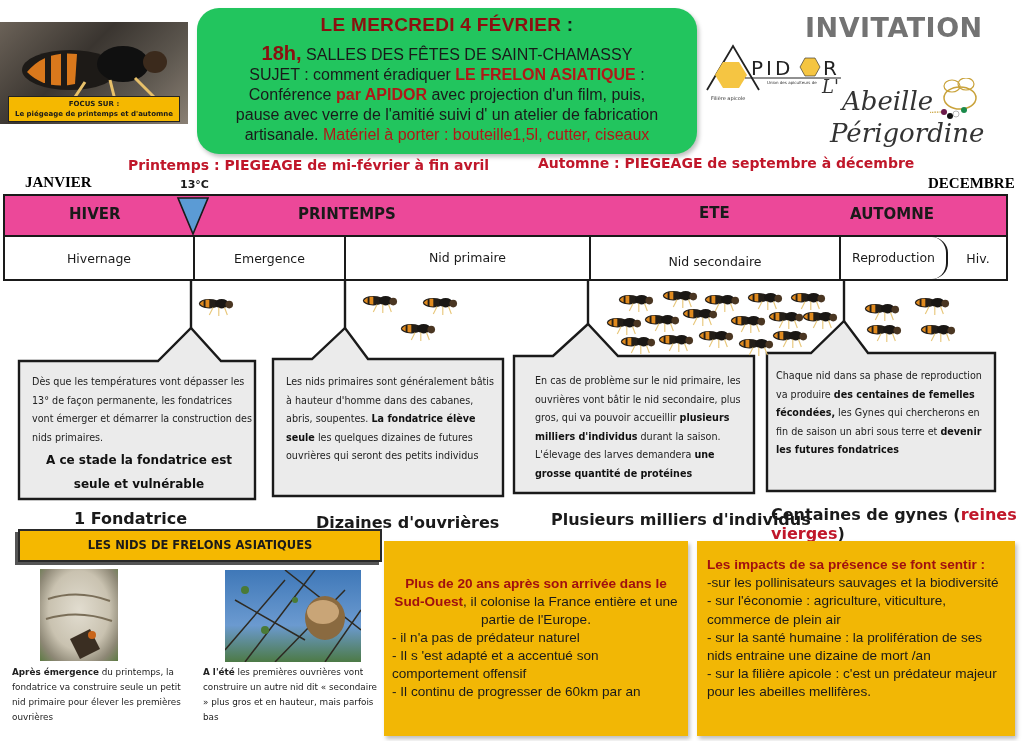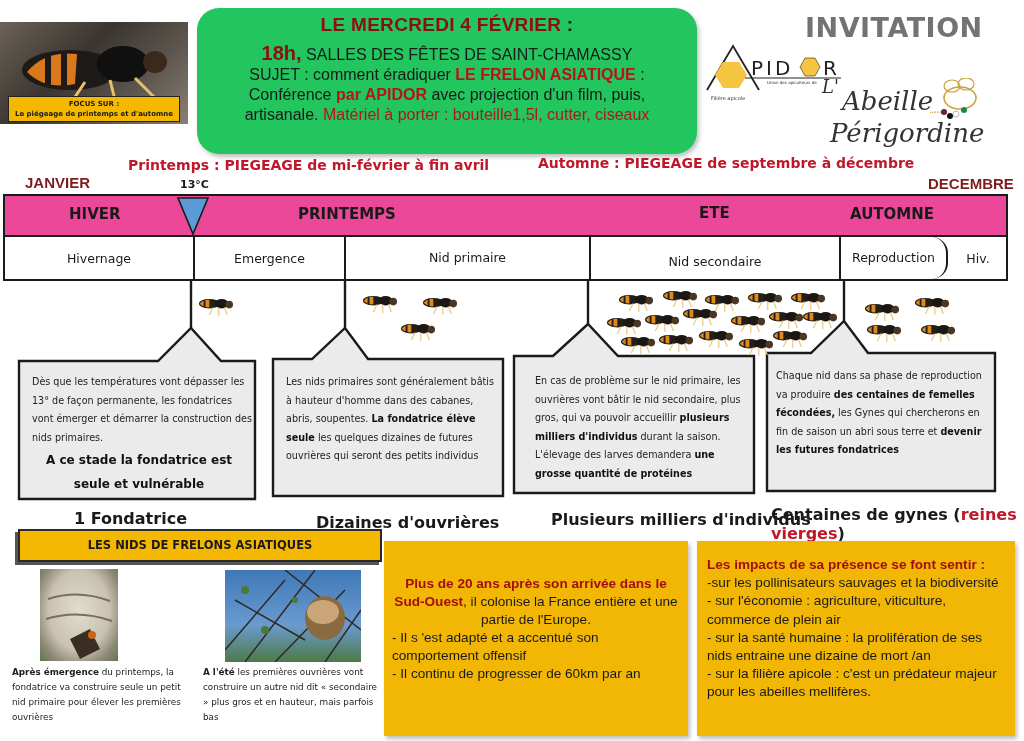--- a/index.html
+++ b/index.html
@@ -28,21 +28,21 @@
   #invitation-title { left: 805px; top: 12px; font-family: "DejaVu Sans", sans-serif; font-weight: bold; font-size: 27px; color: #737373; letter-spacing: 0.5px; }
   #apidor-logo { left: 705px; top: 42px; width: 140px; height: 60px; }
   #abeille-logo { left: 820px; top: 80px; width: 170px; height: 78px; }
   #abeille-logo .script { position: absolute; font-family: "DejaVu Serif", serif; font-style: italic; color: #333; font-size: 26px; }
 
   
   .piege { font-family: "DejaVu Sans", sans-serif; font-weight: bold; font-size: 14px; color: #c0172a; }
   #piege-printemps { left: 128px; top: 157px; }
   #piege-automne { left: 538px; top: 155px; }
 
-  .month { font-family: Liberation Sans, sans-serif; font-weight: bold; font-size: 15px; color: #7f1d1d; }
+  .month { font-family: Liberation Serif, serif; font-weight: bold; font-size: 15px; color: #000000; }
   #month-start { left: 25px; top: 174px; }
   #month-end { left: 928px; top: 175px; }
   #temp-label { left: 180px; top: 178px; font-family: "DejaVu Sans", sans-serif; font-weight: bold; font-size: 11px; }
 
   
   #season-bar { left: 3px; top: 194px; width: 1005px; height: 43px; background: #ec4899; border: 2px solid #1a1a1a; }
   .season { position: absolute; top: 9px; font-family: "DejaVu Sans", sans-serif; font-weight: bold; font-size: 15px; color: #1a1a1a; }
   #temp-marker { left: 176px; top: 196px; width: 34px; height: 40px; }
 
   
@@ -97,20 +97,21 @@
 <div id="focus-label" class="abs">
   <div>FOCUS SUR :</div>
   <div>Le piégeage de printemps et d'automne</div>
 </div>
 
 <div id="invite-box" class="abs">
   <div class="l1"><span>LE MERCREDI 4 FÉVRIER</span><span class="colon"> :</span></div>
   <div class="ln" style="margin-top:7px;"><span class="big">18h,</span><span> SALLES DES FÊTES DE SAINT-CHAMASSY</span></div>
   <div class="ln"><span>SUJET : comment éradiquer </span><span class="redb">LE FRELON ASIATIQUE</span><span> :</span></div>
   <div class="ln"><span>Conférence </span><span class="redb">par APIDOR</span><span> avec projection d'un film, puis,</span></div>
+  <div class="ln">pause avec verre de l'amitié suivi d' un atelier de fabrication</div>
   <div class="ln"><span>artisanale. </span><span class="red">Matériel à porter : bouteille1,5l, cutter, ciseaux</span></div>
 </div>
 
 <div id="invitation-title" class="abs">INVITATION</div>
 
 <div id="apidor-logo" class="abs">
   <svg width="140" height="60" viewBox="0 0 140 60">
     <path d="M2 48 L28 4 L54 48" fill="none" stroke="#222" stroke-width="1.8"></path>
     <polygon points="18,20 34,20 42,33 34,46 18,46 10,33" fill="#f5c542"></polygon>
     <line x1="40" y1="36" x2="136" y2="36" stroke="#222" stroke-width="1"></line>
@@ -413,20 +414,21 @@
     <circle cx="20" cy="20" r="4" fill="#4a7a36"></circle>
       <circle cx="40" cy="60" r="4" fill="#4a7a36"></circle>
       <circle cx="70" cy="30" r="3" fill="#4a7a36"></circle>
   </svg>
 </div>
 <div id="nest-text-1" class="nest-text"><b>Après émergence</b><span> du printemps, la fondatrice va construire seule un petit nid primaire pour élever les  premières ouvrières</span></div>
 <div id="nest-text-2" class="nest-text"><b>A l'été</b><span> les premières ouvrières vont construire un autre nid dit « secondaire » plus gros et en hauteur, mais parfois bas</span></div>
 
 <div id="info-history" class="info">
   <div class="head"><span class="redb">Plus de 20 ans après son arrivée dans le Sud-Ouest</span><span>, il colonise la France entière et une partie de l'Europe.</span></div>
+  <div>- il n'a pas de prédateur naturel</div>
   <div>- Il s 'est adapté et a accentué son comportement offensif</div>
   <div>- Il continu de progresser de 60km par an</div>
 </div>
 
 <div id="info-impacts" class="info">
   <div class="redb">Les impacts de sa présence se font sentir :</div>
   <div>-sur les pollinisateurs sauvages et la biodiversité</div>
   <div>- sur l'économie : agriculture, viticulture, commerce de plein air</div>
   <div>- sur la santé humaine : la prolifération de ses nids entraine une dizaine de mort /an</div>
   <div>- sur la filière apicole : c'est un prédateur majeur pour les abeilles mellifères.</div>

